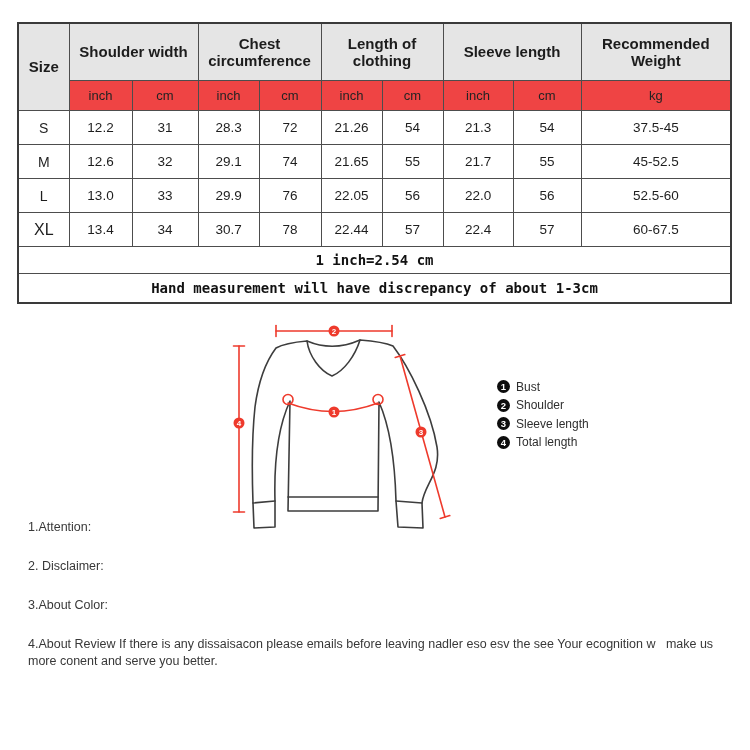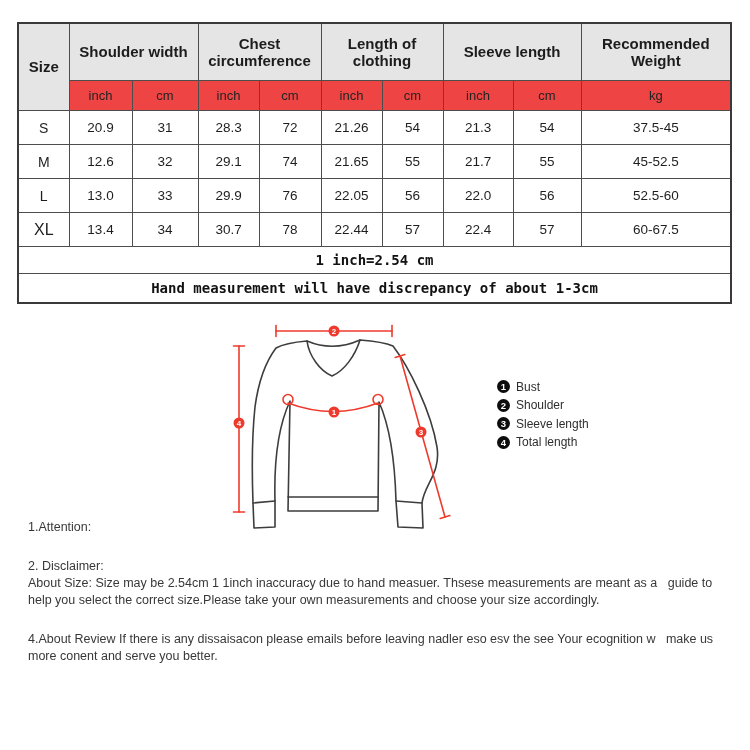--- a/index.html
+++ b/index.html
@@ -75,21 +75,21 @@
       <td>cm</td>
       <td>inch</td>
       <td>cm</td>
       <td>inch</td>
       <td>cm</td>
       <td>kg</td>
     </tr>
 
     <tr class="drow">
       <td class="size-label">S</td>
-      <td>20.9</td>
+      <td>12.2</td>
       <td>31</td>
       <td>28.3</td>
       <td>72</td>
       <td>21.26</td>
       <td>54</td>
       <td>21.3</td>
       <td>54</td>
       <td>37.5-45</td>
     </tr>
     <tr class="drow">
@@ -213,20 +213,20 @@
     <span class="legend-label">Total length</span>
   </div>
 </div>
 
 <div class="notes-area">
   <div class="sec">
     <div class="sec-h">1.Attention:</div>
   </div>
   <div class="sec">
     <div class="sec-h">2. Disclaimer:</div>
-    <div class="sec-b">About Size: Size may be 2.54cm 1 1inch inaccuracy due to hand measuer. Thsese measurements are meant as a   guide to help you select the correct size.Please take your own measurements and choose your size accordingly.</div>
-  </div>
-  <div class="sec">
+  </div>
+  <div class="sec">
+    <div class="sec-h">3.About Color:</div>
   </div>
   <div class="sec">
     <div class="sec-b">4.About Review If there is any dissaisacon please emails before leaving nadler eso esv the see Your ecognition w   make us more conent and serve you better.</div>
   </div>
 </div>
 
 </body></html>

